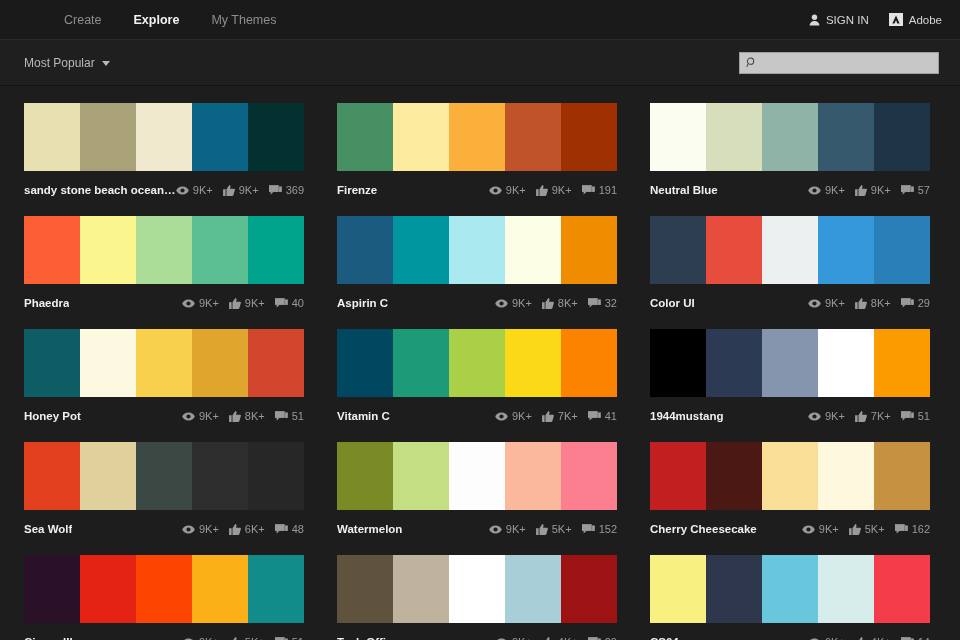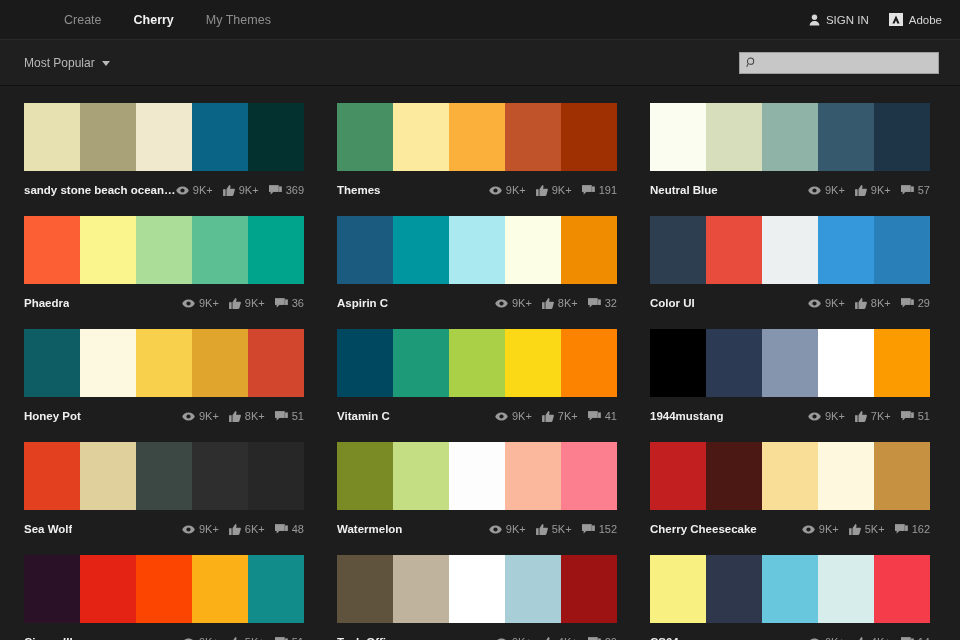--- a/index.html
+++ b/index.html
@@ -125,21 +125,21 @@
   }
   .stat svg { display: block; }
 </style>
 </head>
 <body>
 
 <div class="topbar">
 
   <nav class="nav">
     <span class="nav-item">Create</span>
-    <span class="nav-item active">Cherry</span>
+    <span class="nav-item active">Explore</span>
     <span class="nav-item">My Themes</span>
   </nav>
 
   <div class="topbar-right">
     <div class="signin">
       <span>
         <svg width="11" height="12" viewBox="0 0 11 12">
           <circle cx="5.5" cy="3.2" r="2.7" fill="#d6d6d6"></circle>
           <path d="M0.6 11.6c0-2.9 2.2-4.7 4.9-4.7s4.9 1.8 4.9 4.7z" fill="#d6d6d6"></path>
         </svg>
@@ -221,21 +221,21 @@
     </div>
     <div class="card">
       <div class="swatches">
         <div class="swatch" style="background: rgb(70, 144, 100);"></div>
         <div class="swatch" style="background: rgb(252, 234, 159);"></div>
         <div class="swatch" style="background: rgb(251, 176, 59);"></div>
         <div class="swatch" style="background: rgb(192, 83, 42);"></div>
         <div class="swatch" style="background: rgb(158, 48, 1);"></div>
       </div>
       <div class="card-meta">
-        <div class="card-title">Themes</div>
+        <div class="card-title">Firenze</div>
         <div class="stats">
           <div class="stat">
             <span>
               <svg width="13" height="9" viewBox="0 0 16 10">
                 <path d="M8 0C4 0 1.2 2.6 0.3 5c0.9 2.4 3.7 5 7.7 5s6.8-2.6 7.7-5C14.8 2.6 12 0 8 0z" fill="#9a9a9a"></path>
                 <circle cx="8" cy="5" r="2.6" fill="#1d1d1d"></circle>
               </svg>
             </span>
             <span>9K+</span>
           </div>
@@ -333,21 +333,21 @@
             <span>9K+</span>
           </div>
           <div class="stat">
             <span>
               <svg width="13" height="10" viewBox="0 0 16 12">
                 <rect x="0" y="0" width="12" height="8.4" fill="#9a9a9a"></rect>
                 <path d="M2 8.4 L2 11.6 L5.4 8.4 Z" fill="#9a9a9a"></path>
                 <rect x="12.4" y="1.6" width="3.4" height="6.8" fill="#9a9a9a"></rect>
               </svg>
             </span>
-            <span>36</span>
+            <span>40</span>
           </div>
         </div>
       </div>
     </div>
     <div class="card">
       <div class="swatches">
         <div class="swatch" style="background: rgb(27, 91, 127);"></div>
         <div class="swatch" style="background: rgb(0, 150, 159);"></div>
         <div class="swatch" style="background: rgb(171, 233, 241);"></div>
         <div class="swatch" style="background: rgb(252, 254, 229);"></div>

